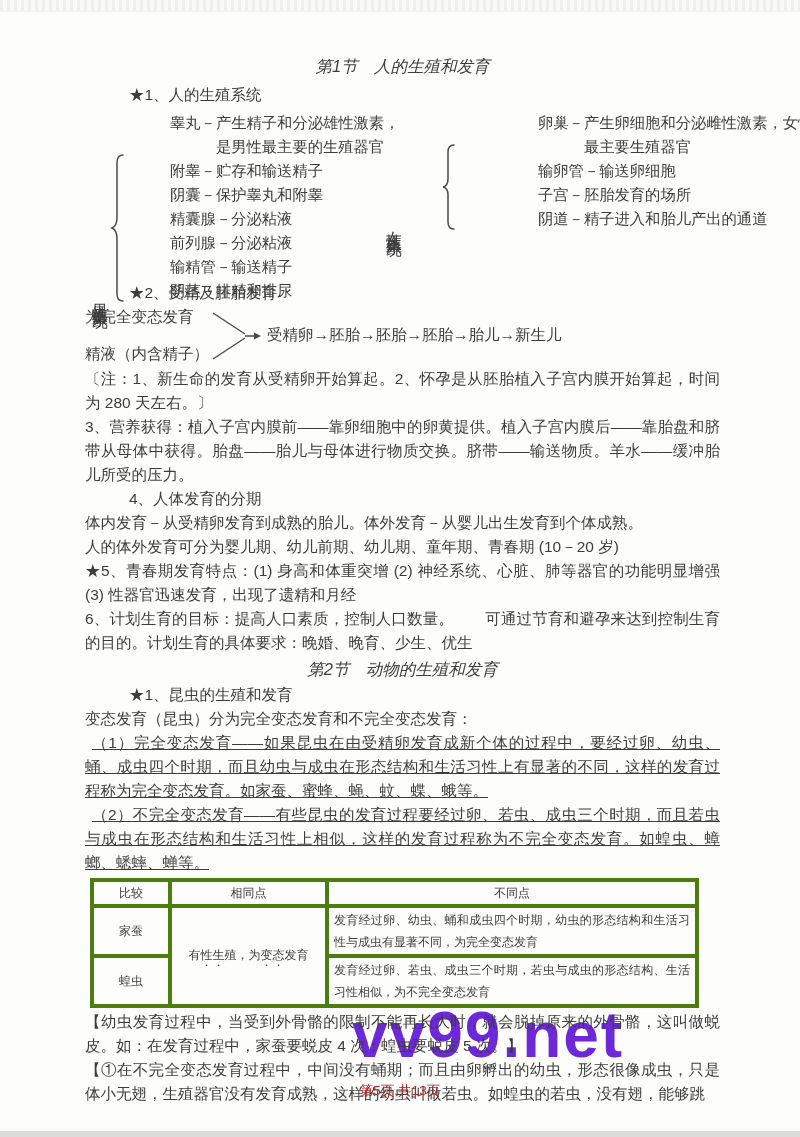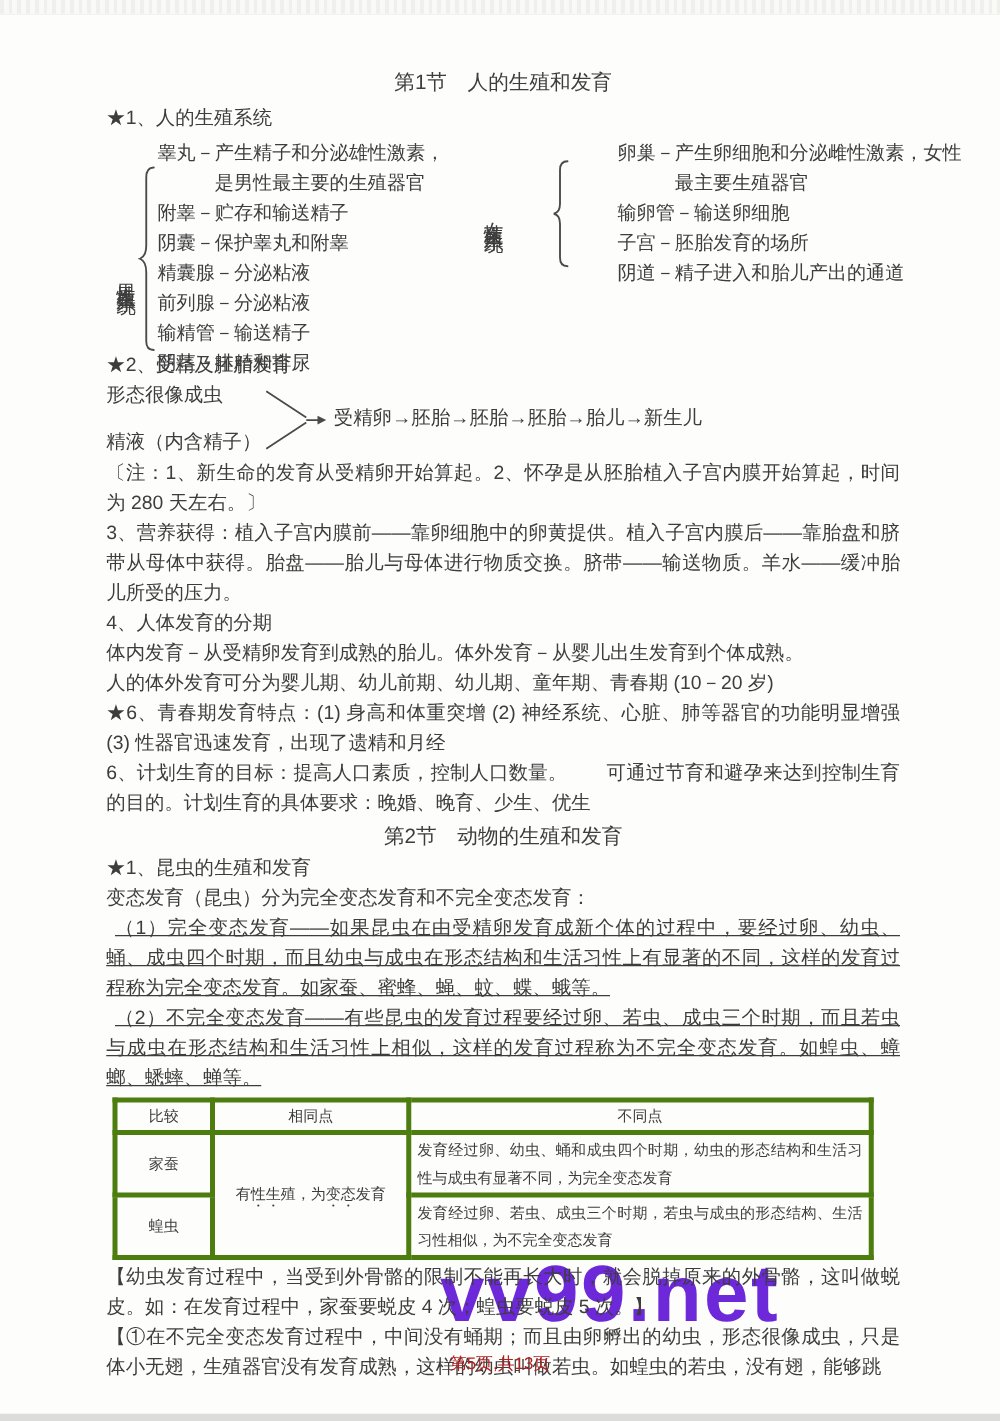--- a/index.html
+++ b/index.html
@@ -26,30 +26,30 @@
   .watermark {
     position: absolute; left: 352px; top: 998px;
     font-size: 64px; font-weight: 700; letter-spacing: 2px;
     color: #6d28d9; z-index: 0; white-space: nowrap;
   }
   .content {
     position: relative; z-index: 1;
     padding: 54px 80px 0 85px;
     font-size: 15.5px; line-height: 24px;
   }
-  .heading { text-align: center; font-size: 16.5px; }
+  .heading { text-align: center; font-size: 16.5px; font-style: italic; }
   .h1 { margin-bottom: 5px; }
   .h2 { margin: 2px 0 2px 0; }
-  .line { line-height: 24px; }
+  .line { line-height: 24px; margin-left: 44px; }
   .para { text-align: justify; }
   .para-indent { text-indent: 7px; text-decoration: underline; }
 
   
   .diagram-row { position: relative; height: 172px; margin-top: 2px; }
-  .brace-group { position: absolute; top: 2px; display: flex; align-items: center; }
+  .brace-group { position: absolute; top: 2px; display: flex; align-items: flex-end; }
   .brace-group.male { left: 6px; }
   .brace-group.female { left: 300px; gap: 37px; }
   .vlabel {
     writing-mode: vertical-rl; text-orientation: upright;
     font-size: 15.5px; letter-spacing: 2px; line-height: 18px;
   }
   .male .vlabel { margin-top: 26px; }
   .female .vlabel { margin-top: 0px; }
   .brace { flex: 0 0 auto; margin: 0 1px; }
   .bitems { line-height: 21px; font-size: 15.3px; white-space: nowrap; }
@@ -125,35 +125,35 @@
           <div class="line">输卵管－输送卵细胞</div>
           <div class="line">子宫－胚胎发育的场所</div>
           <div class="line">阴道－精子进入和胎儿产出的通道</div>
         </div>
       </div>
     </div>
 
     <div class="line">★2、受精及胚胎发育</div>
 
     <div class="fork">
-      <div class="fork-top-label">形态很像成虫</div>
+      <div class="fork-top-label">为完全变态发育</div>
       <div class="fork-bottom-label">精液（内含精子）</div>
       <svg class="fork-lines" width="54" height="56" viewBox="0 0 54 56">
         <path d="M2,5 L34,26 M2,51 L34,30 M34,28 L44,28" fill="none" stroke="#4a4a4a" stroke-width="1.4"></path>
         <path d="M50,28 l-7,-3.5 v7 z" fill="#4a4a4a"></path>
       </svg>
       <div class="fork-chain">受精卵→胚胎→胚胎→胚胎→胎儿→新生儿</div>
     </div>
 
     <div class="para">〔注：1、新生命的发育从受精卵开始算起。2、怀孕是从胚胎植入子宫内膜开始算起，时间为 280 天左右。〕</div>
     <div class="para">3、营养获得：植入子宫内膜前——靠卵细胞中的卵黄提供。植入子宫内膜后——靠胎盘和脐带从母体中获得。胎盘——胎儿与母体进行物质交换。脐带——输送物质。羊水——缓冲胎儿所受的压力。</div>
     <div class="line">4、人体发育的分期</div>
     <div class="para">体内发育－从受精卵发育到成熟的胎儿。体外发育－从婴儿出生发育到个体成熟。</div>
     <div class="para">人的体外发育可分为婴儿期、幼儿前期、幼儿期、童年期、青春期 (10－20 岁)</div>
-    <div class="para">★6、青春期发育特点：(1) 身高和体重突增 (2) 神经系统、心脏、肺等器官的功能明显增强 (3) 性器官迅速发育，出现了遗精和月经</div>
+    <div class="para">★5、青春期发育特点：(1) 身高和体重突增 (2) 神经系统、心脏、肺等器官的功能明显增强 (3) 性器官迅速发育，出现了遗精和月经</div>
     <div class="para">6、计划生育的目标：提高人口素质，控制人口数量。　　可通过节育和避孕来达到控制生育的目的。计划生育的具体要求：晚婚、晚育、少生、优生</div>
 
     <div class="heading h2">第2节　动物的生殖和发育</div>
     <div class="line">★1、昆虫的生殖和发育</div>
     <div class="para">变态发育（昆虫）分为完全变态发育和不完全变态发育：</div>
     <div class="para para-indent">（1）完全变态发育——如果昆虫在由受精卵发育成新个体的过程中，要经过卵、幼虫、蛹、成虫四个时期，而且幼虫与成虫在形态结构和生活习性上有显著的不同，这样的发育过程称为完全变态发育。如家蚕、蜜蜂、蝇、蚊、蝶、蛾等。</div>
     <div class="para para-indent">（2）不完全变态发育——有些昆虫的发育过程要经过卵、若虫、成虫三个时期，而且若虫与成虫在形态结构和生活习性上相似，这样的发育过程称为不完全变态发育。如蝗虫、蟑螂、蟋蟀、蝉等。</div>
 
     <table class="cmp">
       <colgroup>

